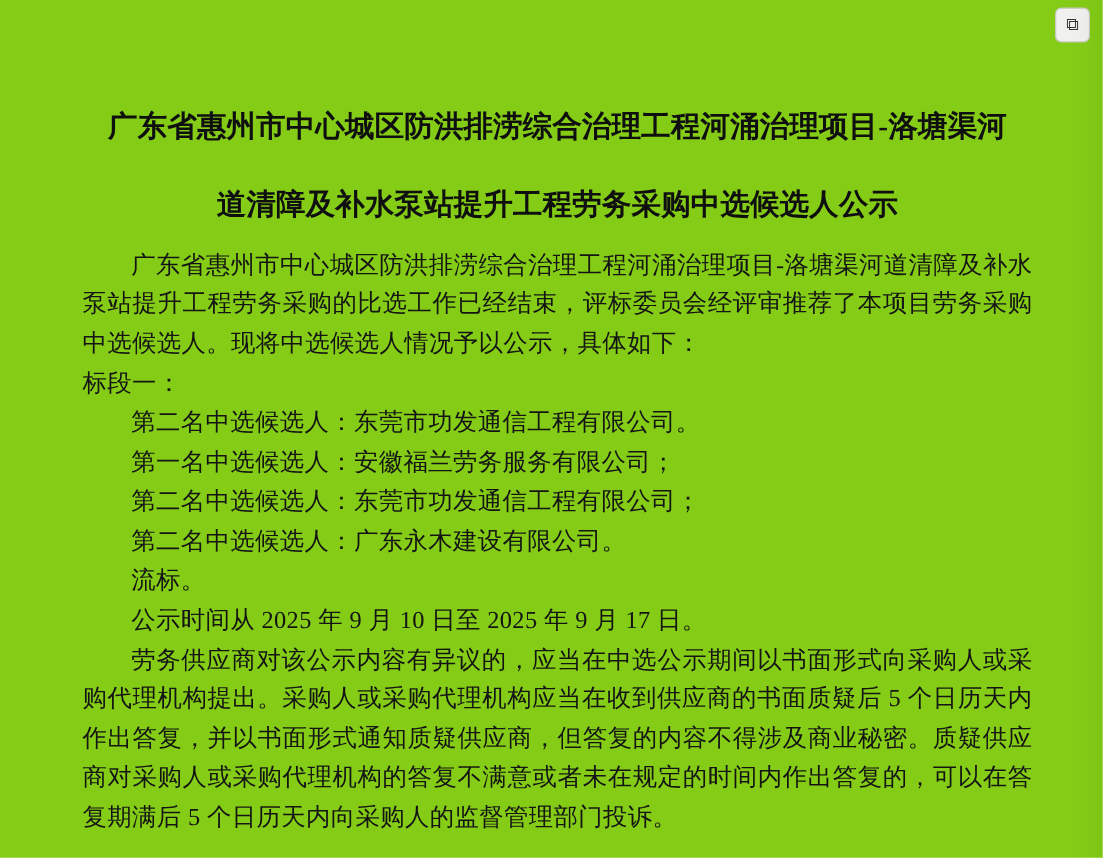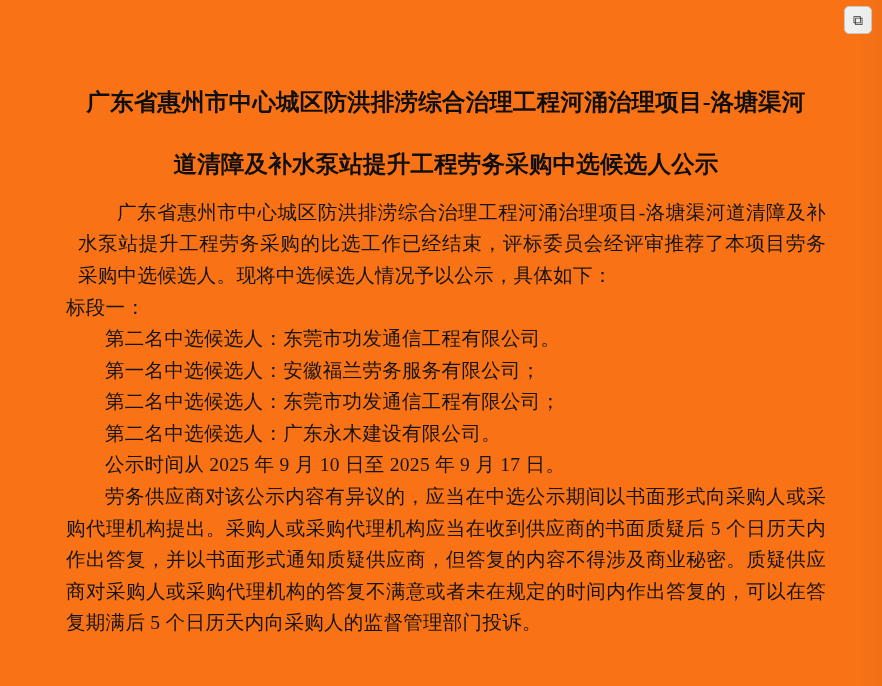--- a/index.html
+++ b/index.html
@@ -12,21 +12,21 @@
     background: #ffffff;
     font-family: "Liberation Serif", "DejaVu Serif", serif;
     color: #1a1a1a;
     overflow: hidden;
     position: relative;
   }
   .page {
     position: relative;
     width: 882px;
     height: 686px;
-    background: #f97316;
+    background: #84cc16;
   }
   
   .page::after {
     content: "";
     position: absolute;
     top: 0; right: 0; bottom: 0;
     width: 26px;
     background: linear-gradient(to right, rgba(0,0,0,0.0), rgba(0,0,0,0.035));
     pointer-events: none;
   }
@@ -69,21 +69,20 @@
   p {
     margin: 0;
     font-size: 19.5px;
     line-height: 1.62;
     letter-spacing: 0.3px;
     text-align: justify;
     color: #141414;
   }
   .indent2 {
     text-indent: 2em;
-    margin-left: 12px;
   }
   .section-label {
     text-indent: 0;
   }
   .entry {
     text-indent: 2em;
   }
   .para-block {
     text-indent: 2em;
   }
@@ -104,19 +103,20 @@
 
     <p class="indent2">广东省惠州市中心城区防洪排涝综合治理工程河涌治理项目-洛塘渠河道清障及补水泵站提升工程劳务采购的比选工作已经结束，评标委员会经评审推荐了本项目劳务采购中选候选人。现将中选候选人情况予以公示，具体如下：</p>
 
     <p class="section-label">标段一：</p>
     <p class="entry">第二名中选候选人：东莞市功发通信工程有限公司。</p>
     <p class="entry">第一名中选候选人：安徽福兰劳务服务有限公司；</p>
 
     <p class="entry">第二名中选候选人：东莞市功发通信工程有限公司；</p>
     <p class="entry">第二名中选候选人：广东永木建设有限公司。</p>
 
+    <p class="entry">流标。</p>
 
     <p class="entry">公示时间从 2025 年 9 月 10 日至 2025 年 9 月 17 日。</p>
 
     <p class="para-block">劳务供应商对该公示内容有异议的，应当在中选公示期间以书面形式向采购人或采购代理机构提出。采购人或采购代理机构应当在收到供应商的书面质疑后 5 个日历天内作出答复，并以书面形式通知质疑供应商，但答复的内容不得涉及商业秘密。质疑供应商对采购人或采购代理机构的答复不满意或者未在规定的时间内作出答复的，可以在答复期满后 5 个日历天内向采购人的监督管理部门投诉。</p>
 
   </div>
 </div>
 
 </body></html>

